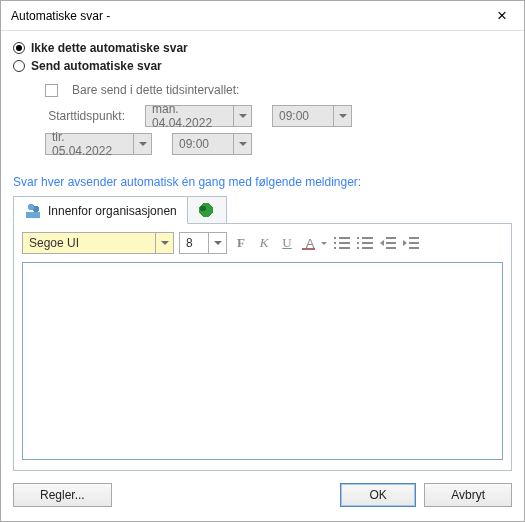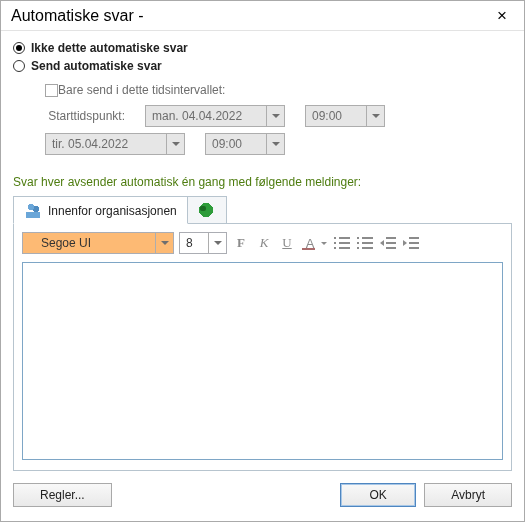--- a/index.html
+++ b/index.html
@@ -22,21 +22,21 @@
     background: #fff;
   }
   .titlebar {
     height: 30px;
     display: flex;
     align-items: center;
     padding: 0 0 0 10px;
     border-bottom: 1px solid #e3e3e3;
   }
   .title-text {
-    font-size: 16px;
+    font-size: 12px;
     color: #000;
     flex: 1;
   }
   .close-btn {
     width: 44px;
     height: 29px;
     display: flex;
     align-items: center;
     justify-content: center;
     font-size: 17px;
@@ -65,21 +65,21 @@
     align-items: center; justify-content: center;
   }
   .radio.checked::after {
     content: '';
     width: 6px; height: 6px;
     background: #000;
     border-radius: 50%;
   }
   .radio-label { font-weight: 600; font-size: 12px; }
   .indent-block { margin: 6px 0 8px 32px; }
-  .check-row { display: flex; align-items: flex-end; gap: 0; margin-bottom: 8px; }
+  .check-row { display: flex; align-items: flex-end; gap: 14px; margin-bottom: 8px; }
   .checkbox {
     width: 13px; height: 13px;
     border: 1px solid #a5a5a5;
     background: #fff;
   }
   .disabled-text { color: #6d6d6d; }
   .time-row {
     display: flex;
     align-items: center;
     margin-bottom: 6px;
@@ -105,23 +105,23 @@
     border-left: 1px solid #adadad;
     display: flex;
     align-items: center; justify-content: center;
   }
   .combo-arrow::after {
     content: '';
     border-left: 4px solid transparent;
     border-right: 4px solid transparent;
     border-top: 4px solid #6f6f6f;
   }
-  .date-combo { width: 140px; margin-right: 20px; }
+  .date-combo { width: 107px; margin-right: 20px; }
   .time-combo { width: 80px; }
-  .reply-text { margin: 6px 0 6px 0; color: #4d7c0f; }
+  .reply-text { margin: 6px 0 6px 0; color: #3b82f6; }
   .tabs {
     display: flex;
     border-bottom: 1px solid #b7c4ce;
   }
   .tab {
     display: flex;
     align-items: flex-end;
     gap: 6px;
     padding: 5px 10px;
     border: 1px solid #b7c4ce;
@@ -170,24 +170,23 @@
     flex-direction: column;
   }
   .toolbar {
     display: flex;
     align-items: center;
     gap: 5px;
     color: #8c8c8c;
   }
   .font-combo {
     width: 152px;
-    background: #fdba74;
+    background: #fef9c3;
     border: 1px solid #abadb3;
     color: #333;
-    padding-left: 12px;
   }
   .size-combo {
     width: 48px;
     background: #fff;
     border: 1px solid #abadb3;
     color: #333;
   }
   .tb-btn {
     width: 18px; height: 18px;
     display: inline-flex;

